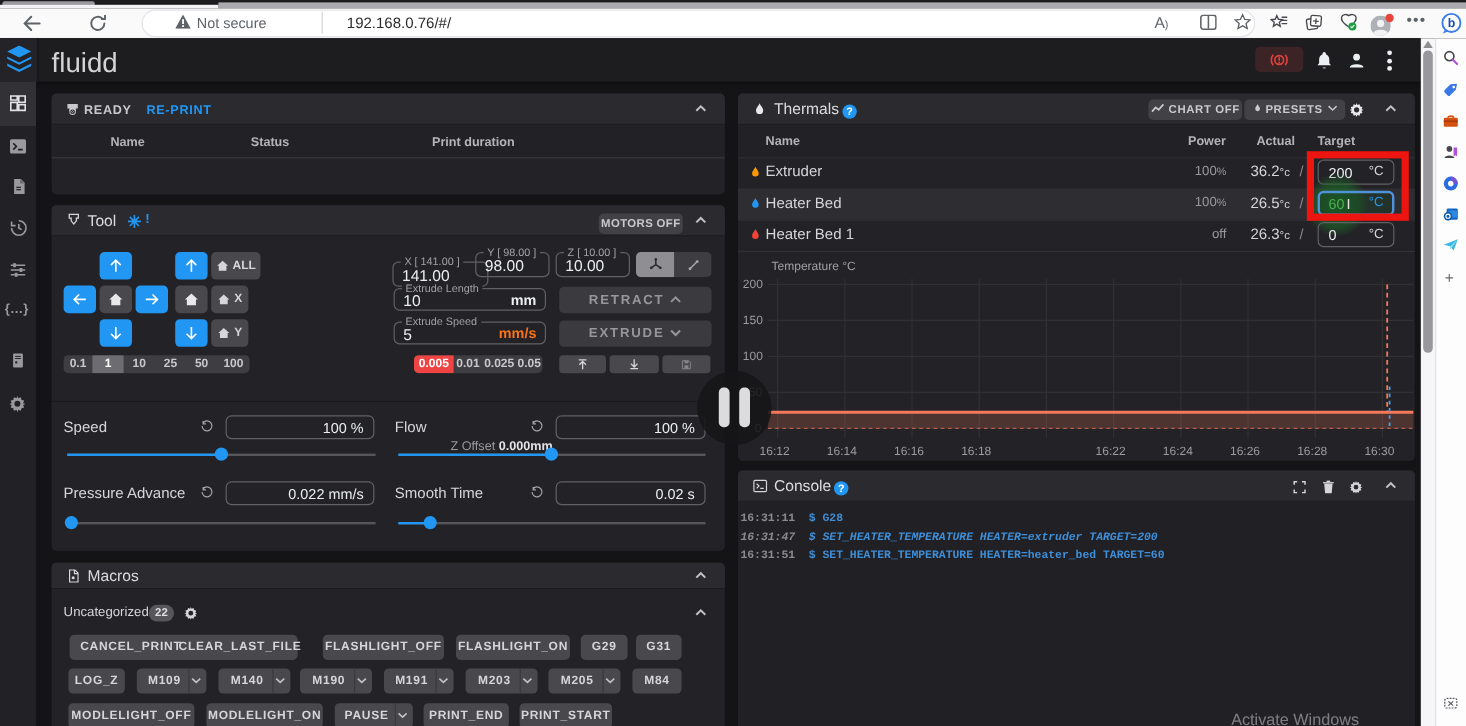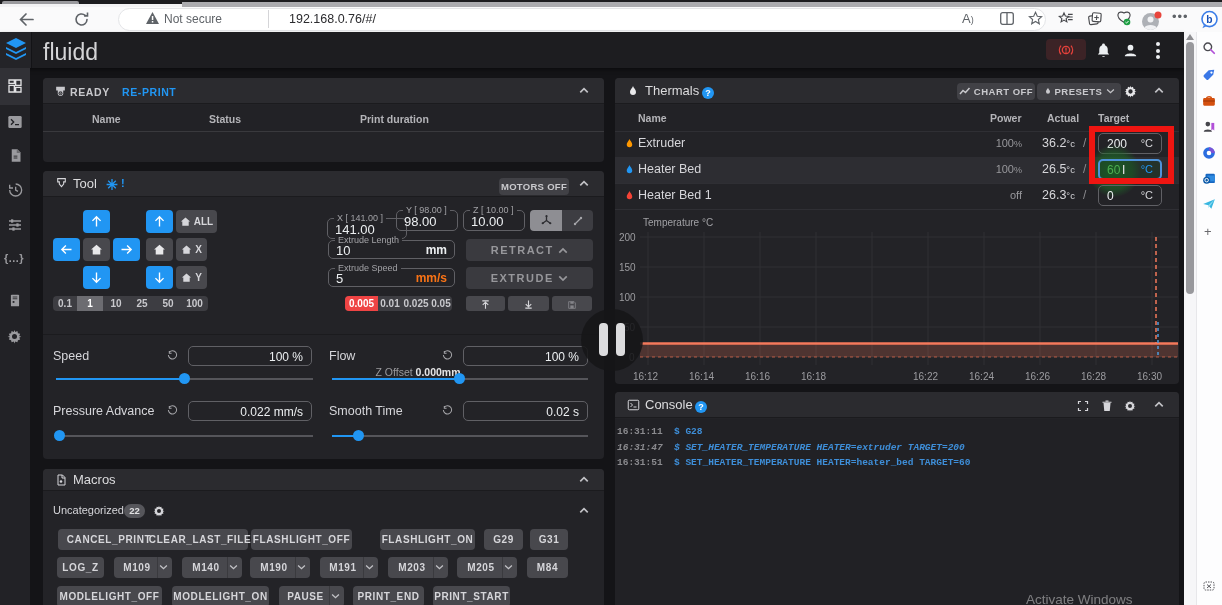--- a/index.html
+++ b/index.html
@@ -386,21 +386,21 @@
     <div class="abs" style="left:10px;top:35px;font-size:11px;color:#d6d6da;">Uncategorized</div>
     <div class="abs" style="left:81px;top:35px;width:21px;height:14px;background:#56565b;border-radius:7px;color:#e0e0e2;font-size:9.5px;font-weight:bold;text-align:center;line-height:14px;">22</div>
     <svg class="abs" style="left:110px;top:36px;" width="12" height="12" viewBox="0 0 24 24">
         <path d="M12 8 a4 4 0 1 0 0 8 4 4 0 0 0 0-8 Z M12 1.5 l1.2 3.2 3.4-1.4 0.9 3.5 3.5 0.9 -1.4 3.4 3.2 1.2 -3.2 1.2 1.4 3.4 -3.5 0.9 -0.9 3.5 -3.4-1.4 -1.2 3.2 -1.2-3.2 -3.4 1.4 -0.9-3.5 -3.5-0.9 1.4-3.4 -3.2-1.2 3.2-1.2 -1.4-3.4 3.5-0.9 0.9-3.5 3.4 1.4 Z" fill="#d6d6da" fill-rule="evenodd"></path>
       </svg>
     <svg class="abs" style="right:15px;top:38px;" width="10" height="7" viewBox="0 0 12 8">
         <path d="M1.5 6.2 L6 1.8 L10.5 6.2" stroke="#c2c2c6" stroke-width="2" fill="none"></path>
       </svg>
     <div class="mbtn" style="left:15px;top:60px;width:102px;">CANCEL_PRINT</div>
     <div class="mbtn" style="left:109px;top:60px;width:96px;">CLEAR_LAST_FILE</div>
-    <div class="mbtn" style="left:208px;top:60px;width:101px;">FLASHLIGHT_OFF</div>
+    <div class="mbtn" style="left:226px;top:60px;width:101px;">FLASHLIGHT_OFF</div>
     <div class="mbtn" style="left:337px;top:60px;width:95px;">FLASHLIGHT_ON</div>
     <div class="mbtn" style="left:441px;top:60px;width:39px;">G29</div>
     <div class="mbtn" style="left:487px;top:60px;width:38px;">G31</div>
     <div class="mbtn" style="left:14px;top:88px;width:47px;">LOG_Z</div>
     <div class="mbtn" style="left:71px;top:88px;width:58px;">
         <span style="margin-right:12px;">M109</span>
         <span style="position:absolute;right:14px;top:0;width:1px;height:21px;background:#3a3a3e;"></span>
         <svg style="position:absolute;right:4px;top:7px;" width="9" height="6" viewBox="0 0 12 8">
           <path d="M1.5 2 L6 6.2 L10.5 2" stroke="#c2c2c6" stroke-width="1.8" fill="none"></path>
         </svg>

